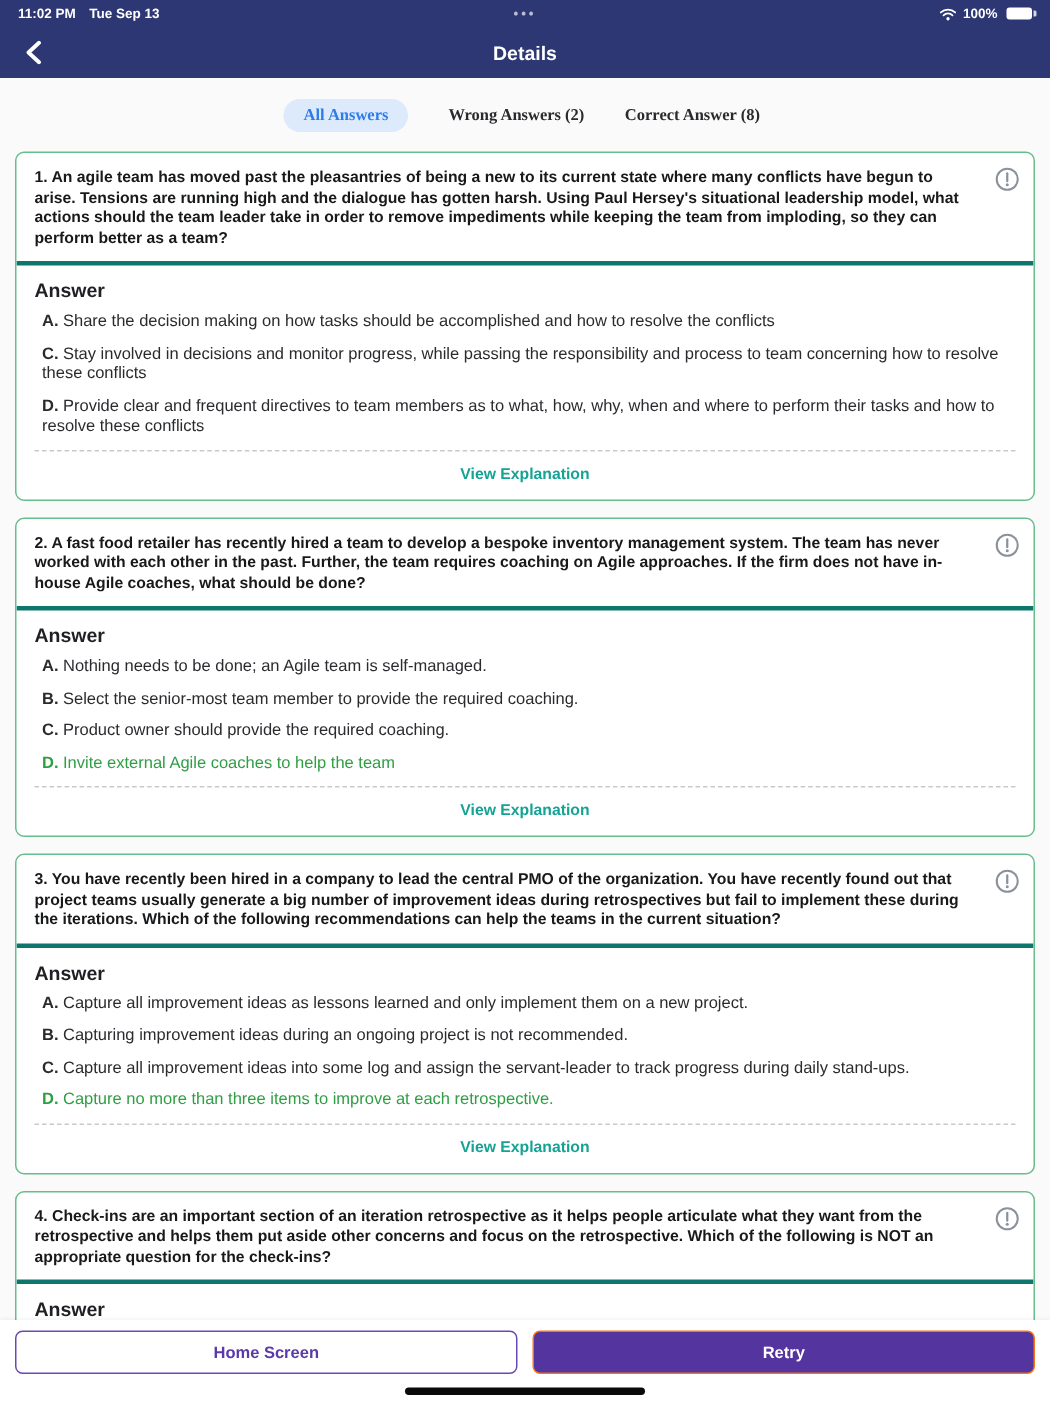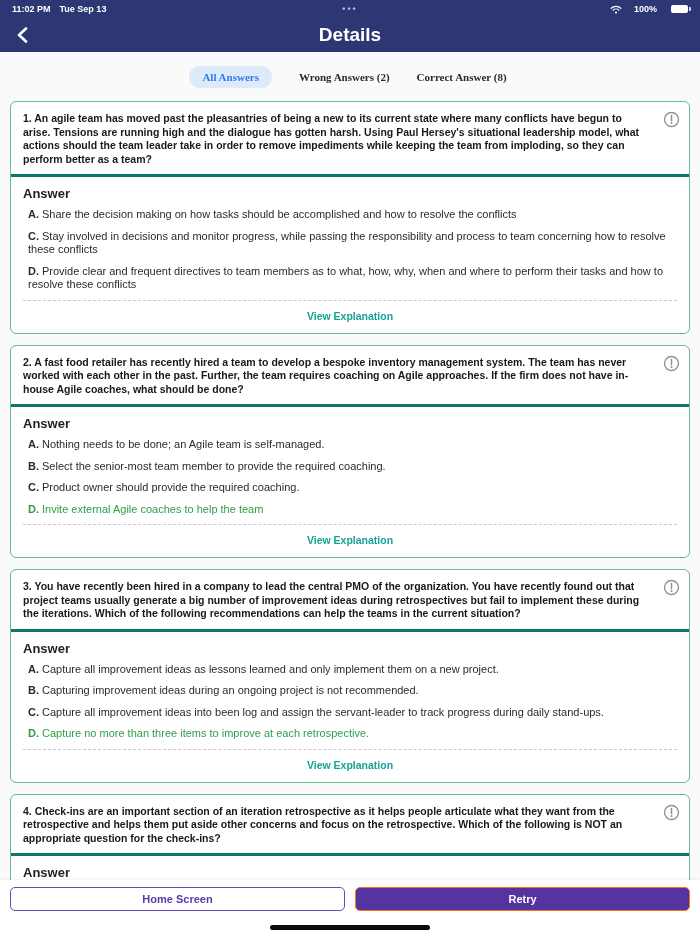--- a/index.html
+++ b/index.html
@@ -15,33 +15,33 @@
   .status-bar {
     height:18px; background:#2d3773; color:#fff;
     display:flex; align-items:center; justify-content:space-between;
     padding:4px 12px; font-size:9px; font-weight:700; position:relative;
   }
   .status-left { display:flex; gap:9px; align-items:center; }
   .status-ellipsis {
     position:absolute; left:50%; transform:translateX(-50%);
     color:#b9bdd6; font-size:9px; letter-spacing:2px; font-weight:700;
   }
-  .status-right { display:flex; gap:12px; align-items:center; }
+  .status-right { display:flex; gap:4px; align-items:center; }
   .battery {
     width:17px; height:8.5px; background:#fff; border-radius:2px; position:relative; margin-left:2px;
   }
   .battery::after {
     content:""; position:absolute; right:-2.5px; top:2.2px;
     width:1.8px; height:4px; background:rgba(255,255,255,.8); border-radius:0 1px 1px 0;
   }
   .nav-header {
     height:34px; background:#2d3773; color:#fff;
     display:flex; align-items:center; justify-content:center; position:relative;
   }
-  .nav-title { font-size:19px; font-weight:700; }
+  .nav-title { font-size:13px; font-weight:700; }
   .back-button {
     position:absolute; left:12px; top:7px; width:20px; height:20px;
     display:flex; align-items:center; justify-content:center; cursor:pointer;
   }
   
   .tab-row {
     display:flex; align-items:center; justify-content:center; gap:27px;
     margin:13px 4px 12px 0; height:24px;font-family:Liberation Serif, serif;
   }
   .tab { font-size:11px; font-weight:600; color:#2a2a2e; cursor:pointer; }
@@ -71,21 +71,21 @@
     text-align:center; color:#16a394; font-weight:700; font-size:10.5px;
     padding:9px 0 11px 0; cursor:pointer;
   }
   
   .footer-bar {
     position:absolute; left:0; right:0; bottom:0; height:54px; background:#fff;
     box-shadow:0 -1px 3px rgba(0,0,0,.06); z-index:5;
   }
   .footer-buttons { display:flex; gap:10px; padding:7px 10px 0 10px; }
   .btn {
-    flex:1; height:24px; border-radius:5px; font-size:11px; font-weight:700;
+    flex:1; height:29px; border-radius:5px; font-size:11px; font-weight:700;
     display:flex; align-items:center; justify-content:center; cursor:pointer;
     font-family:"Liberation Sans", sans-serif;
   }
   .btn-home { background:#fff; border:1px solid #6a4ab2; color:#5b3aa8; }
   .btn-retry { background:#54349e; border:1px solid #f97316; color:#fff; }
   .home-indicator {
     position:absolute; bottom:4px; left:50%; transform:translateX(-50%);
     width:160px; height:5px; background:#0a0a0a; border-radius:3px; z-index:6;
   }
 </style>
@@ -181,21 +181,21 @@
             <circle cx="8" cy="8" r="6.6" stroke="#8b929c" stroke-width="1.3" fill="none"></circle>
             <line x1="8" y1="4.3" x2="8" y2="9.2" stroke="#8b929c" stroke-width="1.4" stroke-linecap="round"></line>
             <circle cx="8" cy="11.4" r="0.95" fill="#8b929c"></circle>
           </svg>
         </div>
       </div>
       <div class="answer-section">
         <div class="answer-label">Answer</div>
         <div class="option"><span class="letter">A.</span><span>Capture all improvement ideas as lessons learned and only implement them on a new project.</span></div>
         <div class="option"><span class="letter">B.</span><span>Capturing improvement ideas during an ongoing project is not recommended.</span></div>
-        <div class="option"><span class="letter">C.</span><span>Capture all improvement ideas into been log and assign the servant-leader to track progress during daily stand-ups.</span></div>
+        <div class="option"><span class="letter">C.</span><span>Capture all improvement ideas into some log and assign the servant-leader to track progress during daily stand-ups.</span></div>
         <div class="option correct"><span class="letter">D.</span><span>Capture no more than three items to improve at each retrospective.</span></div>
       </div>
       <div class="dashed-divider"></div>
       <div class="view-explanation">View Explanation</div>
     </div>
 
     <div class="card">
       <div class="q-row">
         <div class="q-text">4. Check-ins are an important section of an iteration retrospective as it helps people articulate what they want from the retrospective and helps them put aside other concerns and focus on the retrospective. Which of the following is NOT an appropriate question for the check-ins?</div>
         <div class="alert-icon">

